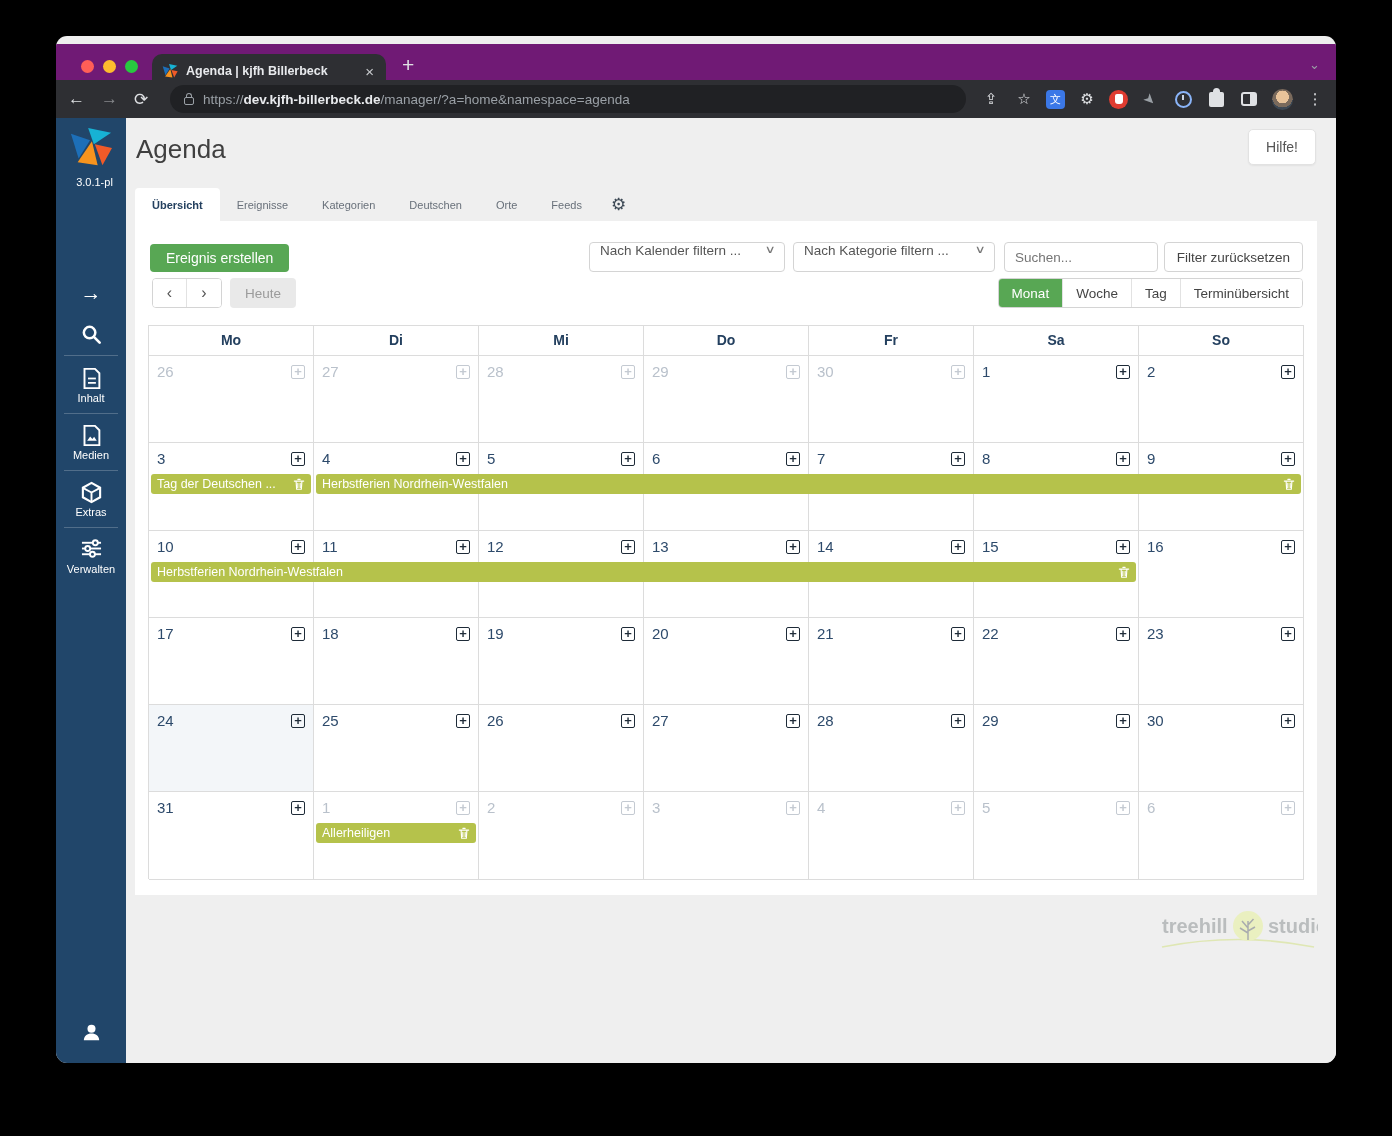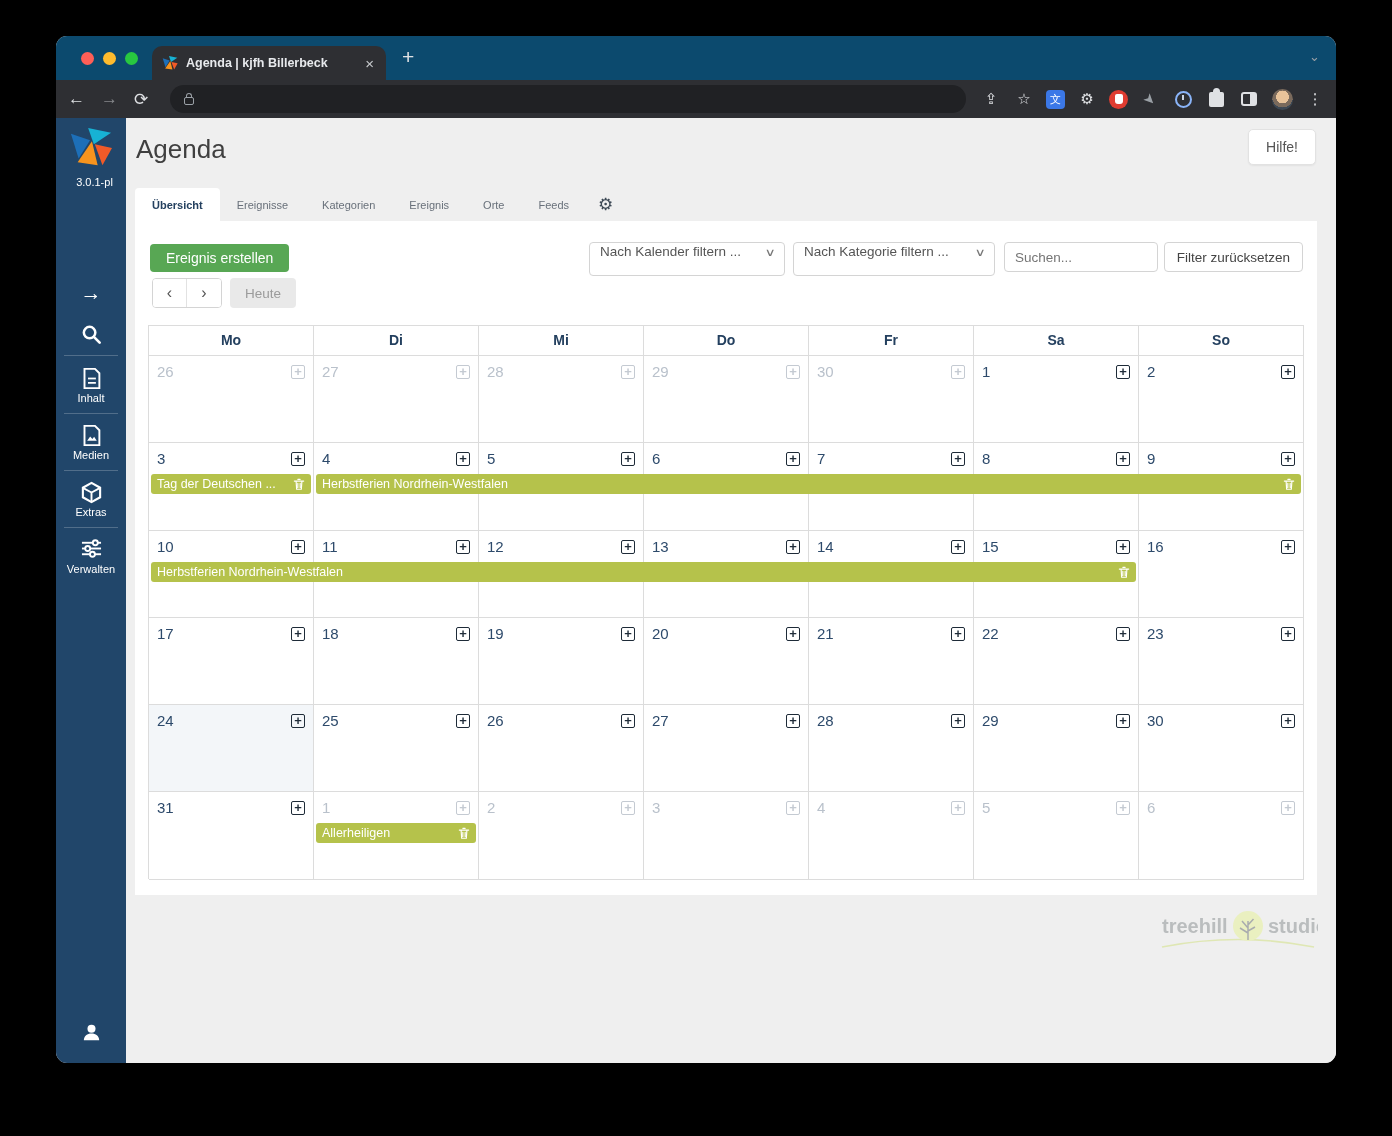--- a/index.html
+++ b/index.html
@@ -2,21 +2,21 @@
 <html><head>
 <meta charset="utf-8">
 <style>
   * { margin:0; padding:0; box-sizing:border-box; }
   html,body { width:1392px; height:1136px; background:#000; font-family:"Liberation Sans",sans-serif; overflow:hidden; }
 
   #window { position:absolute; left:56px; top:36px; width:1280px; height:1027px;
     border-radius:11px; overflow:hidden; background:#efefef; box-shadow:0 18px 50px rgba(0,0,0,.6); }
 
   
-  .titlebar { position:absolute; left:0; top:0; right:0; height:44px; background:#0c4a6e; }
+  .titlebar { position:absolute; left:0; top:8px; right:0; height:44px; background:#701a75; }
   .traffic { position:absolute; left:25px; top:16px; display:flex; gap:9px; }
   .traffic span { width:13px; height:13px; border-radius:50%; display:block; }
   .t-red{background:#ff5f57;} .t-yellow{background:#febc2e;} .t-green{background:#28c840;}
   .tab { position:absolute; left:96px; top:10px; width:234px; height:34px; background:#2e2f33;
     border-radius:10px 10px 0 0; display:flex; align-items:center; padding:0 10px; gap:8px; }
   .tab-title { flex:1; color:#e8eaed; font-size:12.5px; font-weight:bold; white-space:nowrap; overflow:hidden; }
   .tab-close { color:#c7cacd; font-size:15px; cursor:default; padding:0 2px; }
   .newtab { position:absolute; left:346px; top:9px; color:#dfe1e4; font-size:21px; font-weight:normal; }
   .tab-chevron { position:absolute; right:16px; top:13px; color:#9aa0a6; font-size:13px; }
 
@@ -67,21 +67,21 @@
   .tabbar { position:absolute; left:9px; top:70px; height:33px; display:flex; align-items:stretch; }
   .apptab { padding:0 17px; font-size:11px; color:#68707a; display:flex; align-items:center; border-radius:4px 4px 0 0; }
   .apptab.active { background:#fff; color:#24405f; font-weight:bold; }
   .apptab.gear { color:#3e4a56; font-size:17px; padding:0 12px; }
 
   .panel { position:absolute; left:9px; right:19px; top:103px; height:674px; background:#fff; }
 
   .btn-create { position:absolute; left:15px; top:23px; height:28px; padding:0 16px; background:#58a754;
     color:#fff; font-size:14px; border:none; border-radius:4px; line-height:28px; }
   .dd { position:absolute; top:21px; height:30px; background:#fff; border:1px solid #d4d4d4; border-radius:4px;
-    font-size:13.5px; color:#555; display:flex; align-items:flex-end; padding:16px 10px; justify-content:space-between; }
+    font-size:13.5px; color:#555; display:flex; align-items:flex-start; padding:0 10px; justify-content:space-between; }
   .dd .chev { color:#777; font-size:11px; transform:scaleX(1.4); }
   .dd1 { left:454px; width:196px; } .dd2 { left:658px; width:202px; }
   .searchbox { position:absolute; left:869px; top:21px; width:154px; height:30px; border:1px solid #d4d4d4;
     border-radius:4px; font-size:13.5px; color:#555; padding:0 10px; font-family:"Liberation Sans",sans-serif; }
   .btn-reset { position:absolute; left:1029px; top:21px; width:139px; height:30px; background:#fff;
     border:1px solid #d4d4d4; border-radius:4px; font-size:13.5px; color:#444;text-align:center; }
 
   .navgroup { position:absolute; left:17px; top:57px; height:30px; display:flex;
     border:1px solid #d4d4d4; border-radius:4px; background:#fff; overflow:hidden; }
   .navgroup button { width:34px; background:#fff; border:none; font-size:16px; color:#555; }
@@ -141,20 +141,21 @@
   </div>
 
   <div class="toolbar">
     <div class="navbtns">
       <span>←</span>
       <span class="fwd">→</span>
       <span>⟳</span>
     </div>
     <div class="urlpill">
       <span class="lock"></span>
+      <span class="url"><span>https://</span><b>dev.kjfh-billerbeck.de</b><span>/manager/?a=home&amp;namespace=agenda</span></span>
     </div>
     <div class="extrow">
       <span class="exticon">⇪</span>
       <span class="exticon">☆</span>
       <span class="exticon ic-translate">文</span>
       <span class="exticon">⚙</span>
       <span class="exticon ic-adblock">
           <i></i>
         </span>
       <span class="exticon ic-cursor">➤</span>
@@ -244,21 +245,21 @@
     </div>
 
     <div class="main">
       <h1 class="page-title">Agenda</h1>
       <button class="help-btn">Hilfe!</button>
 
       <div class="tabbar" id="tabbar">
           <div class="apptab active">Übersicht</div>
           <div class="apptab">Ereignisse</div>
           <div class="apptab">Kategorien</div>
-          <div class="apptab">Ereignis</div>
+          <div class="apptab">Deutschen</div>
           <div class="apptab">Orte</div>
           <div class="apptab">Feeds</div>
           <div class="apptab gear">⚙</div>
         </div>
 
       <div class="panel">
         <button class="btn-create">Ereignis erstellen</button>
 
         <div class="dd dd1">
           <span>Nach Kalender filtern ...</span>
@@ -269,20 +270,26 @@
           <span class="chev">∨</span>
         </div>
         <input class="searchbox" placeholder="Suchen..." style="">
         <button class="btn-reset">Filter zurücksetzen</button>
 
         <div class="navgroup">
           <button>‹</button>
           <button>›</button>
         </div>
         <button class="btn-today">Heute</button>
+        <div class="viewgroup" id="viewgroup">
+            <button class="active">Monat</button>
+            <button>Woche</button>
+            <button>Tag</button>
+            <button>Terminübersicht</button>
+          </div>
 
         <div class="calendar">
           <div class="cal-head" id="calhead">
               <div>Mo</div>
               <div>Di</div>
               <div>Mi</div>
               <div>Do</div>
               <div>Fr</div>
               <div>Sa</div>
               <div>So</div>

